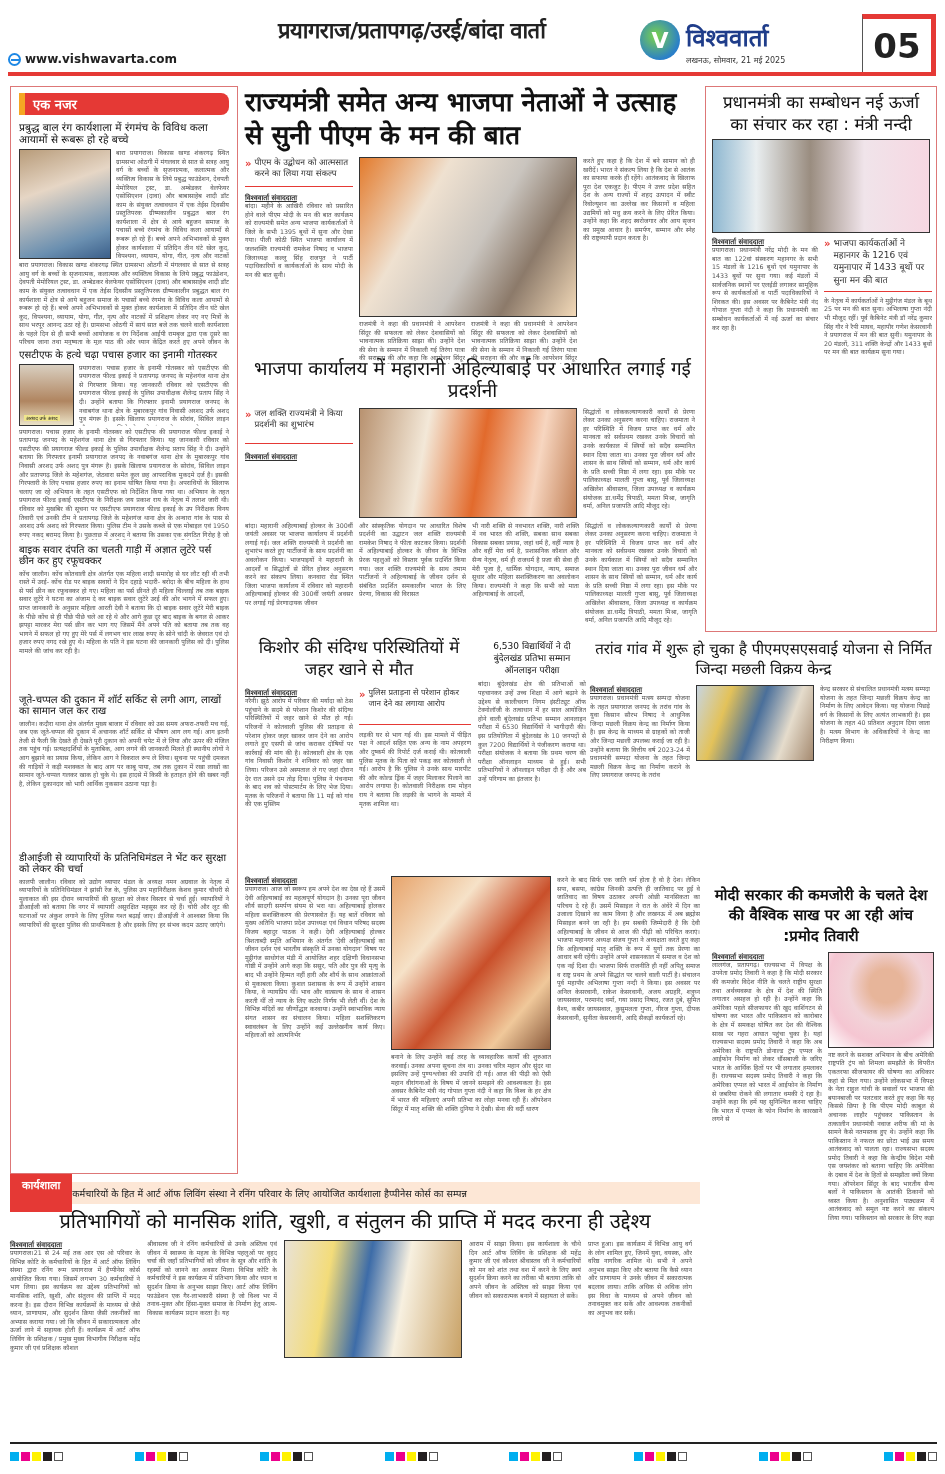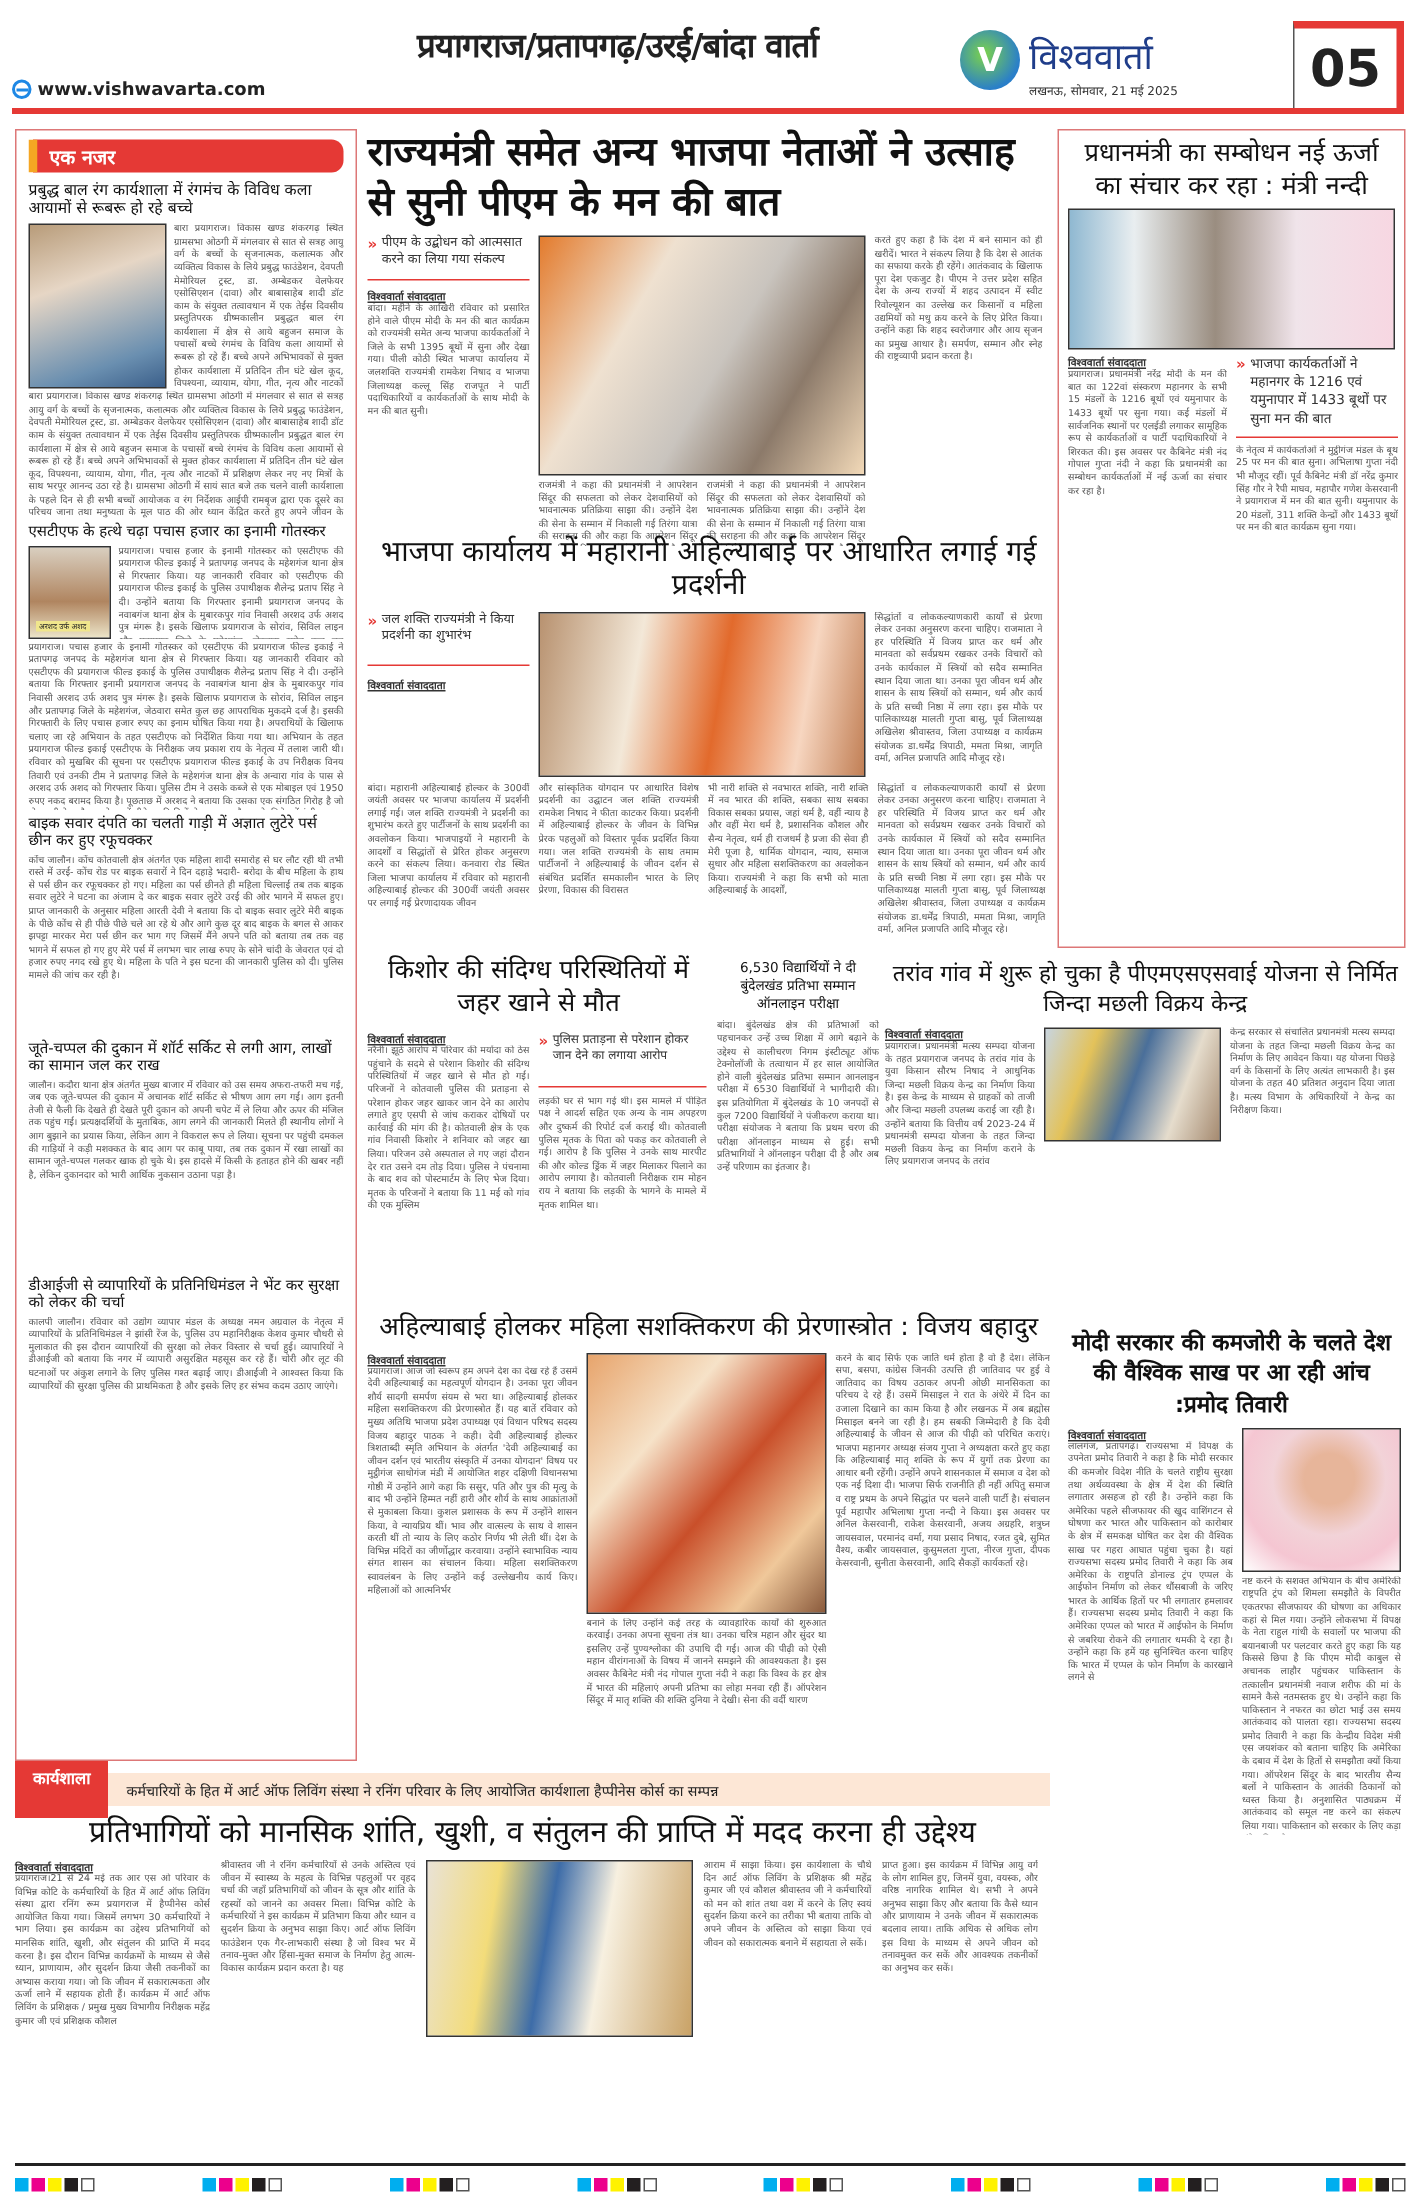--- a/index.html
+++ b/index.html
@@ -3,21 +3,21 @@
 <meta charset="utf-8">
 <style>
 *{box-sizing:border-box;margin:0;padding:0}
 body{width:945px;height:1474px;background:#fff;font-family:"DejaVu Sans","Liberation Sans",sans-serif;color:#222;position:relative;overflow:hidden}
 .abs{position:absolute}
 .hdr-title{left:278px;top:14px;font-size:22px;font-weight:bold;color:#222;letter-spacing:-0.5px}
 .site{left:8px;top:52px;font-size:12px;font-weight:bold;color:#222;display:flex;align-items:center;gap:4px}
 .ie{width:13px;height:13px;border-radius:50%;border:2px solid #1e88e5;display:inline-block;position:relative}
 .ie:after{content:"";position:absolute;left:1px;top:4px;width:8px;height:2px;background:#1e88e5}
 .logo{left:640px;top:20px;width:40px;height:40px;border-radius:50%;background:radial-gradient(circle at 40% 40%,#7cd34a,#2a7fc9 70%);color:#fff;font-weight:bold;font-size:22px;display:flex;align-items:center;justify-content:center}
-.brand{left:686px;top:20px;font-size:24px;font-weight:normal;color:#1f3d8a}
+.brand{left:686px;top:20px;font-size:24px;font-weight:bold;color:#1f3d8a}
 .dateline{left:686px;top:54px;font-size:8px;color:#333}
 .pagebox{left:862px;top:14px;width:74px;height:58px;border-top:5px solid #e53935;border-right:5px solid #e53935;border-left:1px solid #555;display:flex;align-items:center;justify-content:center;font-size:34px;font-weight:bold;color:#222}
 .redbar{left:8px;top:72px;width:928px;height:4px;background:#e53935}
 .col{border:1.5px solid #d77;}
 .txt{font-size:6.3px;line-height:8.6px;color:#555;text-align:justify;overflow:hidden}
 .h1{font-weight:bold;color:#111;line-height:1.15}
 .photo{background:linear-gradient(135deg,#c9a07a,#e8d0b0 40%,#8aa 70%,#d9b090);border:1px solid #333}
 .byline{font-size:7px;font-weight:bold;text-decoration:underline;color:#333}
 .sub{font-size:8.5px;color:#333;line-height:1.35;display:flex;gap:3px}
 .sub b{color:#e53935;font-size:10px}
@@ -159,21 +159,20 @@
     <div style="width:100px;flex:none">
       <div class="byline">विश्ववार्ता संवाददाता</div>
       <div class="txt" style="height:172px">प्रयागराज। प्रधानमंत्री मत्स्य सम्पदा योजना के तहत प्रयागराज जनपद के तरांव गांव के युवा किसान सौरभ निषाद ने आधुनिक जिन्दा मछली विक्रय केन्द्र का निर्माण किया है। इस केन्द्र के माध्यम से ग्राहकों को ताजी और जिन्दा मछली उपलब्ध कराई जा रही है। उन्होंने बताया कि वित्तीय वर्ष 2023-24 में प्रधानमंत्री सम्पदा योजना के तहत जिन्दा मछली विक्रय केन्द्र का निर्माण कराने के लिए प्रयागराज जनपद के तरांव</div>
     </div>
     <div class="photo" style="width:118px;height:76px;flex:none;background:linear-gradient(110deg,#c8d5e0,#e3c25a 25%,#4a6f9a 50%,#e5dccc 75%,#a58a70)"></div>
     <div class="txt" style="width:110px;height:182px">केन्द्र सरकार से संचालित प्रधानमंत्री मत्स्य सम्पदा योजना के तहत जिन्दा मछली विक्रय केन्द्र का निर्माण के लिए आवेदन किया। यह योजना पिछड़े वर्ग के किसानों के लिए अत्यंत लाभकारी है। इस योजना के तहत 40 प्रतिशत अनुदान दिया जाता है। मत्स्य विभाग के अधिकारियों ने केन्द्र का निरीक्षण किया।</div>
   </div>
 </div>
 
 <div class="abs" style="left:245px;top:876px;width:455px;height:300px">
-  <div class="h1" style="font-size:17px;font-weight:normal;text-align:center;margin-bottom:6px">अहिल्याबाई होलकर महिला सशक्तिकरण की प्रेरणास्त्रोत : विजय बहादुर</div>
   <div style="display:flex;gap:6px">
     <div style="width:140px;flex:none">
       <div class="byline">विश्ववार्ता संवाददाता</div>
       <div class="txt" style="height:262px">प्रयागराज। आज जो स्वरूप हम अपने देश का देख रहे हैं उसमें देवी अहिल्याबाई का महत्वपूर्ण योगदान है। उनका पूरा जीवन शौर्य सादगी समर्पण संयम से भरा था। अहिल्याबाई होलकर महिला सशक्तिकरण की प्रेरणास्त्रोत हैं। यह बातें रविवार को मुख्य अतिथि भाजपा प्रदेश उपाध्यक्ष एवं विधान परिषद सदस्य विजय बहादुर पाठक ने कही। देवी अहिल्याबाई होल्कर त्रिशताब्दी स्मृति अभियान के अंतर्गत 'देवी अहिल्याबाई का जीवन दर्शन एवं भारतीय संस्कृति में उनका योगदान' विषय पर मुट्ठीगंज साधोगंज मंडी में आयोजित शहर दक्षिणी विधानसभा गोष्ठी में उन्होंने आगे कहा कि ससुर, पति और पुत्र की मृत्यु के बाद भी उन्होंने हिम्मत नहीं हारी और शौर्य के साथ आक्रांताओं से मुकाबला किया। कुशल प्रशासक के रूप में उन्होंने शासन किया, वे न्यायप्रिय थीं। भाव और वात्सल्य के साथ वे शासन करती थीं तो न्याय के लिए कठोर निर्णय भी लेती थीं। देश के विभिन्न मंदिरों का जीर्णोद्धार करवाया। उन्होंने स्वाभाविक न्याय संगत शासन का संचालन किया। महिला सशक्तिकरण स्वावलंबन के लिए उन्होंने कई उल्लेखनीय कार्य किए। महिलाओं को आत्मनिर्भर</div>
     </div>
     <div style="width:160px;flex:none">
       <div class="photo" style="height:174px;background:linear-gradient(130deg,#e7a46c,#f6e2c8 30%,#c94f2a 55%,#f0c89a 80%,#8a5a3c)"></div>
       <div class="txt" style="height:96px;margin-top:3px">बनाने के लिए उन्होंने कई तरह के व्यावहारिक कार्यों की शुरुआत करवाई। उनका अपना सूचना तंत्र था। उनका चरित्र महान और सुंदर था इसलिए उन्हें पुण्यश्लोका की उपाधि दी गई। आज की पीढ़ी को ऐसी महान वीरांगनाओं के विषय में जानने समझने की आवश्यकता है। इस अवसर कैबिनेट मंत्री नंद गोपाल गुप्ता नंदी ने कहा कि विश्व के हर क्षेत्र में भारत की महिलाएं अपनी प्रतिभा का लोहा मनवा रही हैं। ऑपरेशन सिंदूर में मातृ शक्ति की शक्ति दुनिया ने देखी। सेना की वर्दी धारण</div>
     </div>
     <div class="txt" style="width:143px;height:274px">करने के बाद सिर्फ एक जाति धर्म होता है वो है देश। लेकिन सपा, बसपा, कांग्रेस जिनकी उत्पत्ति ही जातिवाद पर हुई वे जातिवाद का विषय उठाकर अपनी ओछी मानसिकता का परिचय दे रहे हैं। उसमें मिसाइल ने रात के अंधेरे में दिन का उजाला दिखाने का काम किया है और लखनऊ में अब ब्रह्मोस मिसाइल बनने जा रही है। हम सबकी जिम्मेदारी है कि देवी अहिल्याबाई के जीवन से आज की पीढ़ी को परिचित कराएं। भाजपा महानगर अध्यक्ष संजय गुप्ता ने अध्यक्षता करते हुए कहा कि अहिल्याबाई मातृ शक्ति के रूप में युगों तक प्रेरणा का आधार बनी रहेंगी। उन्होंने अपने शासनकाल में समाज व देश को एक नई दिशा दी। भाजपा सिर्फ राजनीति ही नहीं अपितु समाज व राष्ट्र प्रथम के अपने सिद्धांत पर चलने वाली पार्टी है। संचालन पूर्व महापौर अभिलाषा गुप्ता नन्दी ने किया। इस अवसर पर अनिल केसरवानी, राकेश केसरवानी, अजय अग्रहरि, शत्रुघ्न जायसवाल, परमानंद वर्मा, गया प्रसाद निषाद, रजत दुबे, सुमित वैश्य, कबीर जायसवाल, कुसुमलता गुप्ता, नीरज गुप्ता, दीपक केसरवानी, सुनीता केसरवानी, आदि सैकड़ों कार्यकर्ता रहे।</div>
@@ -189,21 +188,21 @@
     </div>
     <div style="width:106px;flex:none">
       <div class="photo" style="height:96px;background:radial-gradient(circle at 55% 35%,#e7b59a 20%,#f2d3d8 45%,#f5c6d2 70%,#fff)"></div>
       <div class="txt" style="height:172px;margin-top:3px">नष्ट करने के सशक्त अभियान के बीच अमेरिकी राष्ट्रपति ट्रंप को शिमला समझौते के विपरीत एकतरफा सीजफायर की घोषणा का अधिकार कहां से मिल गया। उन्होंने लोकसभा में विपक्ष के नेता राहुल गांधी के सवालों पर भाजपा की बयानबाजी पर पलटवार करते हुए कहा कि यह किससे छिपा है कि पीएम मोदी काबुल से अचानक लाहौर पहुंचकर पाकिस्तान के तत्कालीन प्रधानमंत्री नवाज शरीफ की मां के सामने कैसे नतमस्तक हुए थे। उन्होंने कहा कि पाकिस्तान ने नफरत का छोटा भाई उस समय आतंकवाद को पालता रहा। राज्यसभा सदस्य प्रमोद तिवारी ने कहा कि केन्द्रीय विदेश मंत्री एस जयशंकर को बताना चाहिए कि अमेरिका के दबाव में देश के हितों से समझौता क्यों किया गया। ऑपरेशन सिंदूर के बाद भारतीय सैन्य बलों ने पाकिस्तान के आतंकी ठिकानों को ध्वस्त किया है। अनुशासित पाठ्यक्रम में आतंकवाद को समूल नष्ट करने का संकल्प लिया गया। पाकिस्तान को सरकार के लिए कड़ा संदेश दिया है।</div>
     </div>
   </div>
 </div>
 
 <div class="abs" style="left:10px;top:1182px;width:690px;height:22px;display:flex;align-items:center;background:#fde7d6">
   <div class="badge-red" style="font-size:11px;padding:3px 12px;height:38px">कार्यशाला</div>
-  <div style="font-size:9.5px;padding-left:12px;color:#222">कर्मचारियों के हित में आर्ट ऑफ लिविंग संस्था ने रनिंग परिवार के लिए आयोजित कार्यशाला हैप्पीनेस कोर्स का सम्पन्न</div>
+  <div style="font-size:9.5px;color:#222">कर्मचारियों के हित में आर्ट ऑफ लिविंग संस्था ने रनिंग परिवार के लिए आयोजित कार्यशाला हैप्पीनेस कोर्स का सम्पन्न</div>
 </div>
 <div class="abs h1" style="left:10px;top:1210px;width:690px;font-size:20px;font-weight:normal;text-align:center">प्रतिभागियों को मानसिक शांति, खुशी, व संतुलन की प्राप्ति में मदद करना ही उद्देश्य</div>
 
 <div class="abs" style="left:10px;top:1240px;width:927px;height:180px;display:flex;gap:7px">
   <div style="width:130px;flex:none">
     <div class="byline">विश्ववार्ता संवाददाता</div>
     <div class="txt" style="height:166px">प्रयागराज।21 से 24 मई तक आर एस ओ परिवार के विभिन्न कोटि के कर्मचारियों के हित में आर्ट ऑफ लिविंग संस्था द्वारा रनिंग रूम प्रयागराज में हैप्पीनेस कोर्स आयोजित किया गया। जिसमें लगभग 30 कर्मचारियों ने भाग लिया। इस कार्यक्रम का उद्देश्य प्रतिभागियों को मानसिक शांति, खुशी, और संतुलन की प्राप्ति में मदद करना है। इस दौरान विभिन्न कार्यक्रमों के माध्यम से जैसे ध्यान, प्राणायाम, और सुदर्शन क्रिया जैसी तकनीकों का अभ्यास कराया गया। जो कि जीवन में सकारात्मकता और ऊर्जा लाने में सहायक होती हैं। कार्यक्रम में आर्ट ऑफ लिविंग के प्रशिक्षक / प्रमुख मुख्य विभागीय निरीक्षक महेंद्र कुमार जी एवं प्रशिक्षक कौशल</div>
   </div>
   <div class="txt" style="width:130px;height:176px">श्रीवास्तव जी ने रनिंग कर्मचारियों से उनके अस्तित्व एवं जीवन में स्वास्थ्य के महत्व के विभिन्न पहलुओं पर वृहद चर्चा की जहाँ प्रतिभागियों को जीवन के सूत्र और शांति के रहस्यों को जानने का अवसर मिला। विभिन्न कोटि के कर्मचारियों ने इस कार्यक्रम में प्रतिभाग किया और ध्यान व सुदर्शन क्रिया के अनुभव साझा किए। आर्ट ऑफ लिविंग फाउंडेशन एक गैर-लाभकारी संस्था है जो विश्व भर में तनाव-मुक्त और हिंसा-मुक्त समाज के निर्माण हेतु आत्म-विकास कार्यक्रम प्रदान करता है। यह</div>
   <div class="photo" style="width:178px;height:118px;flex:none;background:linear-gradient(100deg,#e9e2d6,#f3dc7a 25%,#3d6ca8 45%,#f7f0e0 65%,#c9a266)"></div>

